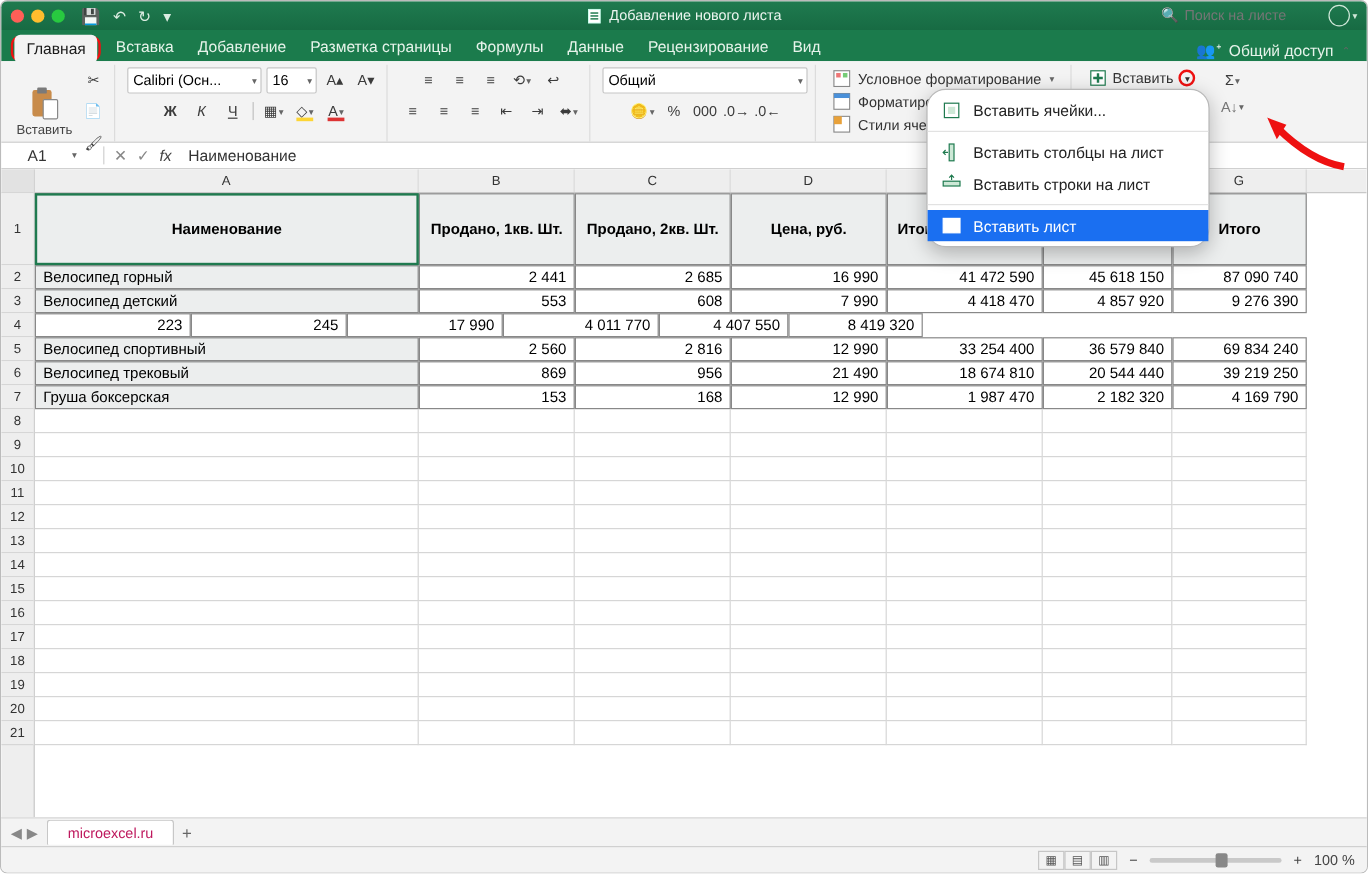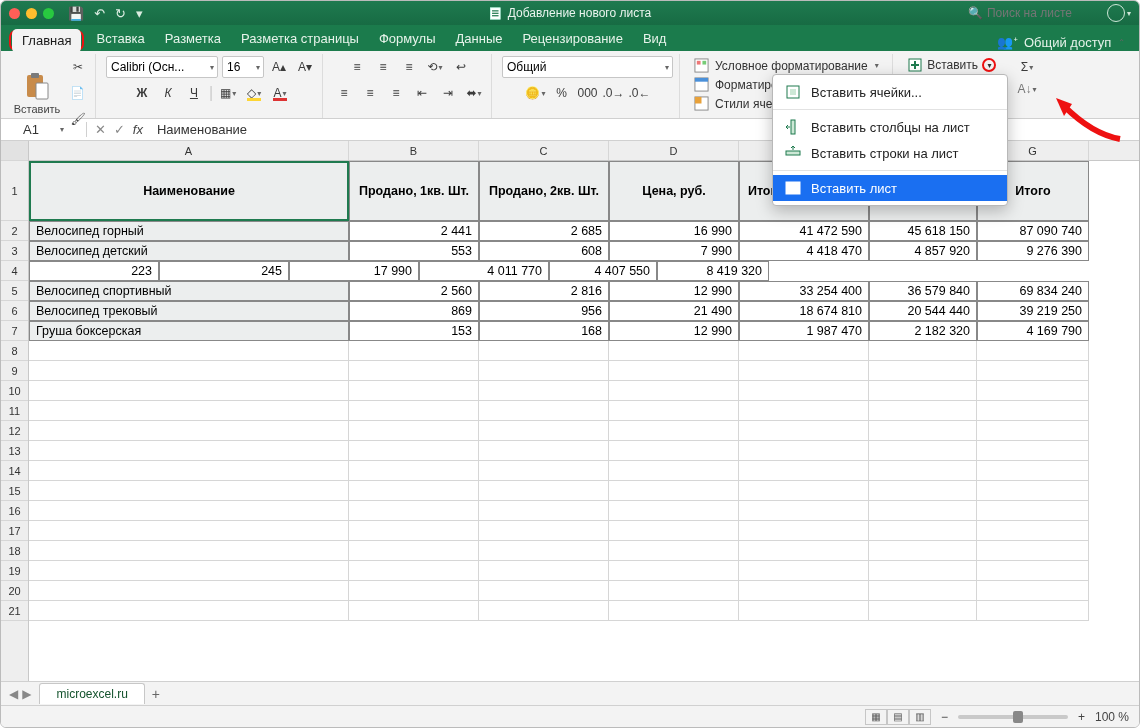--- a/index.html
+++ b/index.html
@@ -42,21 +42,21 @@
 .color-A::after { content:""; position:absolute; left:3px; right:3px; bottom:2px; height:3px; background:#d33; }
 .fill-bucket::after { content:""; position:absolute; left:3px; right:3px; bottom:2px; height:3px; background:#fdd534; }
 
 .mid-link { display:flex; align-items:center; gap:6px; font-size:12px; color:#333; padding:2px 4px; }
 .mid-link svg { width:15px; height:15px; }
 
 
 .insert-wrap { position:relative; }
 .insert-btn { display:flex; align-items:center; gap:4px; font-size:12px; color:#333; padding:1px 4px; }
 .insert-caret-ring { border:2.5px solid #e11; border-radius:50%; width:14px; height:14px; display:inline-flex; align-items:center; justify-content:center; }
-.insert-dropdown { position:absolute; top:20px; right:-2px; width:236px; background:#fff; border:1px solid #b8b8b8; border-radius:4px; box-shadow:0 5px 16px rgba(0,0,0,.25); z-index:30; padding:4px 0; font-size:13px; }
+.insert-dropdown { position:absolute; top:20px; right:-2px; width:236px; background:#fff; border:1px solid #b8b8b8; border-radius:16px; box-shadow:0 5px 16px rgba(0,0,0,.25); z-index:30; padding:4px 0; font-size:13px; }
 .dd-item { display:flex; align-items:center; gap:10px; padding:5px 12px; color:#222; }
 .dd-item.sel { background:#1a6ff1; color:#fff; }
 .dd-item svg { flex:0 0 16px; }
 .dd-sep { height:1px; background:#e2e2e2; margin:4px 0; }
 .red-arrow { position:absolute; top:94px; right:18px; z-index:40; }
 
 
 .formula-bar { height:22px; display:flex; align-items:center; border-bottom:1px solid #d0d0d0; background:#fff; font-size:13px; }
 .name-box { width:86px; border-right:1px solid #d0d0d0; padding:0 22px; display:flex; align-items:center; justify-content:space-between; color:#333; }
 .fb-btns { display:flex; gap:8px; padding:0 8px; color:#888; }
@@ -80,21 +80,21 @@
 .cell.bdr { border:1px solid #888; }
 .cell.bg { background:#eceeee; }
 .sel-outline { position:absolute; border:2px solid #1f7a4f; pointer-events:none; }
 
 
 .cwA{width:320px;} .cwB{width:130px;} .cwC{width:130px;} .cwD{width:130px;} .cwE{width:130px;} .cwF{width:108px;padding-left:17px;} .cwG{width:112px;}
 
 
 .sheetbar { height:24px; background:#f3f3f3; border-top:1px solid #d0d0d0; display:flex; align-items:center; font-size:12px; }
 .sb-nav { display:flex; gap:4px; padding:0 8px; color:#888; }
-.sheet-tab { padding:3px 16px; background:#fff; border:1px solid #c7c7c7; border-bottom:none; border-radius:3px 3px 0 0; color:#14532d; font-size:12px; }
+.sheet-tab { padding:3px 16px; background:#fff; border:1px solid #c7c7c7; border-bottom:none; border-radius:3px 3px 0 0; color:#be185d; font-size:12px; }
 .sheet-add { width:22px; text-align:center; color:#666; font-size:14px; }
 
 
 .status { height:22px; background:#f3f3f3; border-top:1px solid #d0d0d0; display:flex; align-items:center; justify-content:flex-end; gap:10px; padding:0 10px; font-size:12px; color:#444; }
 .view-btns { display:flex; }
 .view-btns span { width:22px; height:16px; border:1px solid #c6c6c6; display:inline-flex; align-items:center; justify-content:center; font-size:10px; color:#555; }
 .zoom-slider { width:110px; height:4px; background:#c9c9c9; border-radius:2px; position:relative; }
 .zoom-slider .knob { position:absolute; left:50%; top:-4px; width:10px; height:12px; background:#888; border-radius:2px; }
 </style>
 </head>
@@ -129,21 +129,21 @@
     </div>
     <div class="smiley"></div>
     <span class="dd" style="color:#cfe7d8;margin-left:2px;">▾</span>
   </div>
 
   <div class="tabs">
     <span class="tab-highlight">
       <span class="tab active">Главная</span>
     </span>
     <span class="tab">Вставка</span>
-    <span class="tab">Разметка</span>
+    <span class="tab">Добавление</span>
     <span class="tab">Разметка страницы</span>
     <span class="tab">Формулы</span>
     <span class="tab">Данные</span>
     <span class="tab">Рецензирование</span>
     <span class="tab">Вид</span>
     <div class="share">
       <span>👥⁺</span>
       <span>Общий доступ</span>
       <span class="dd">⌃</span>
     </div>

